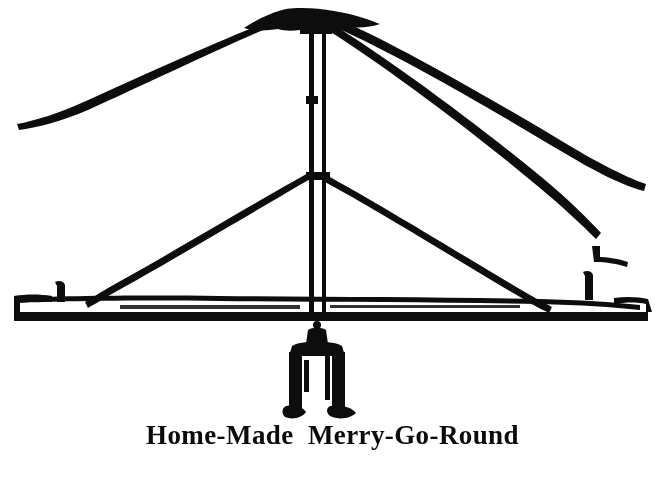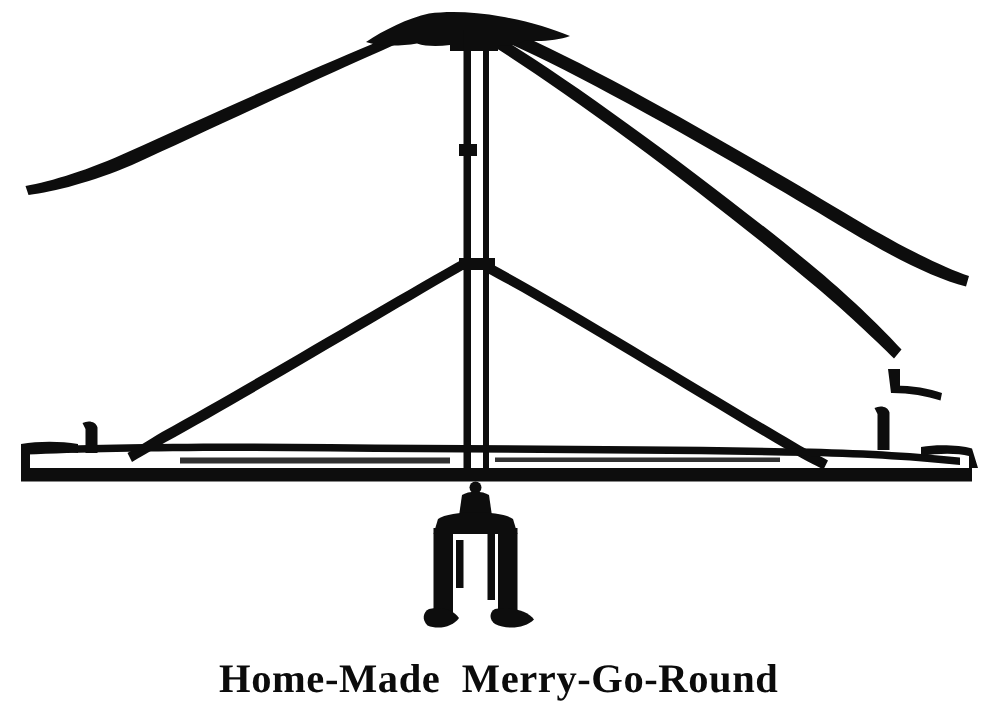--- a/index.html
+++ b/index.html
@@ -23,21 +23,21 @@
     position: absolute;
     left: 0;
     top: 0;
     width: 665px;
     height: 430px;
     display: block;
   }
   #caption {
     position: absolute;
     left: 0;
-    top: 437px;
+    top: 420px;
     width: 665px;
     text-align: center;
     font-family: "Liberation Serif", serif;
     font-weight: bold;
     font-size: 27px;
     letter-spacing: 0.4px;
     color: #0b0b0b;
     white-space: pre;
   }
 </style>

